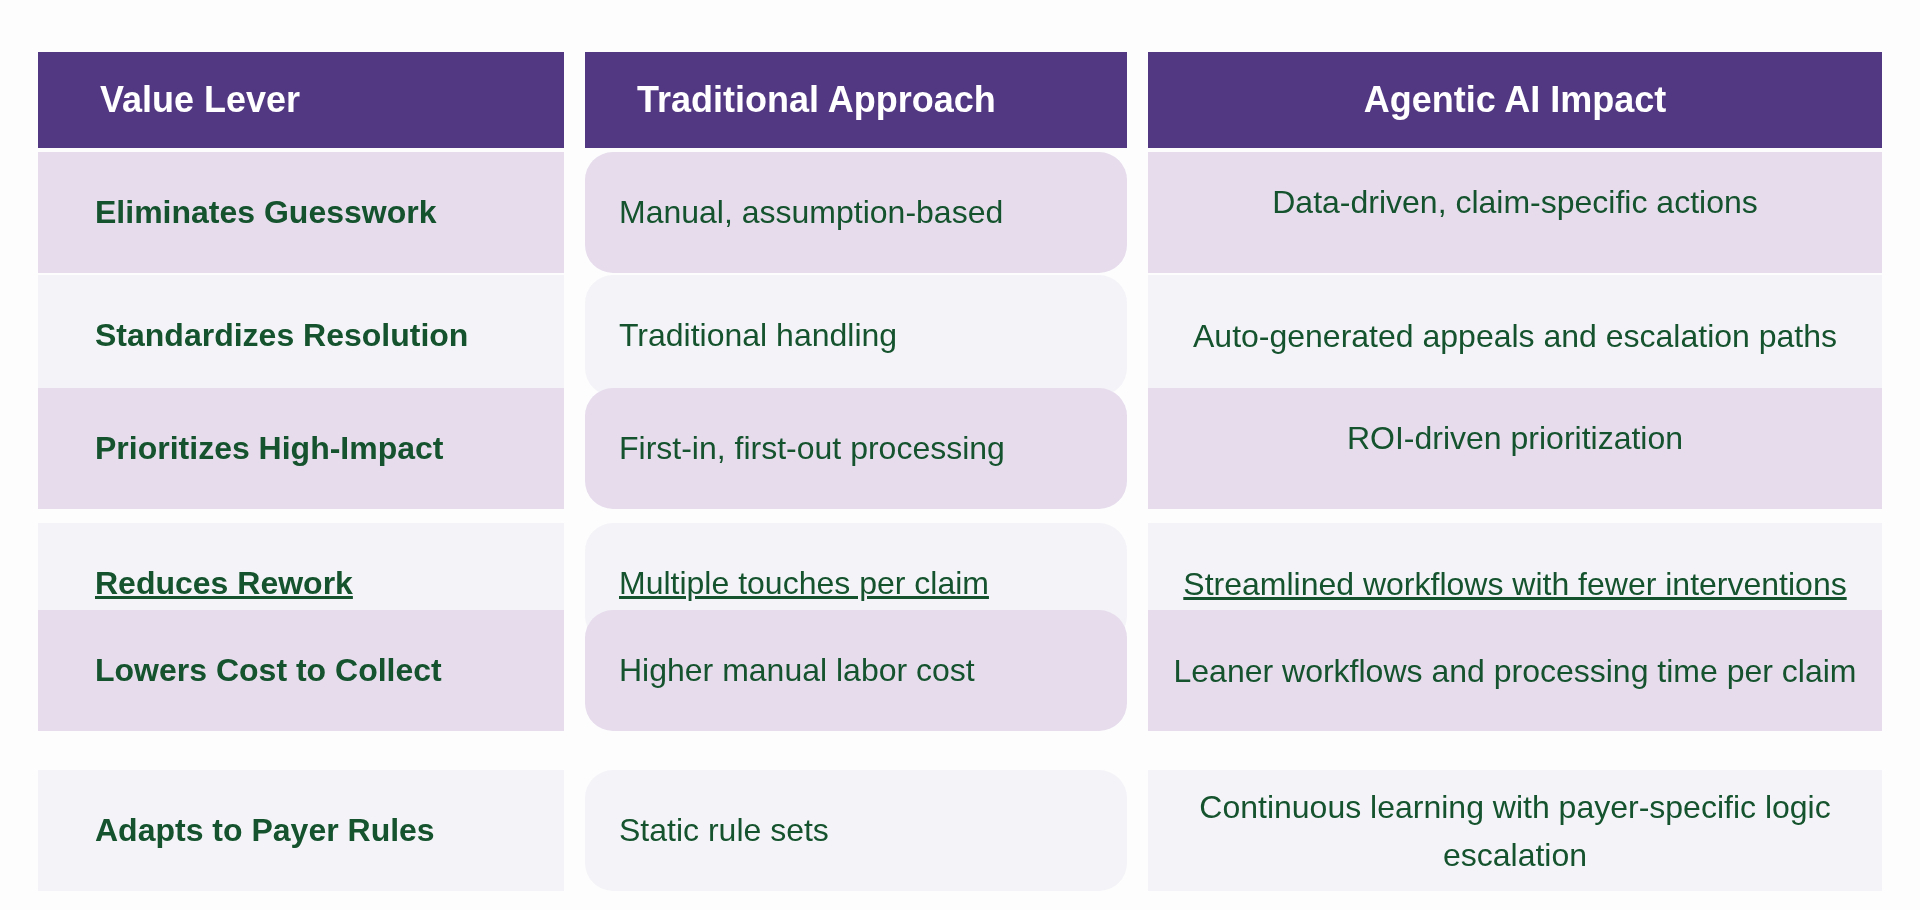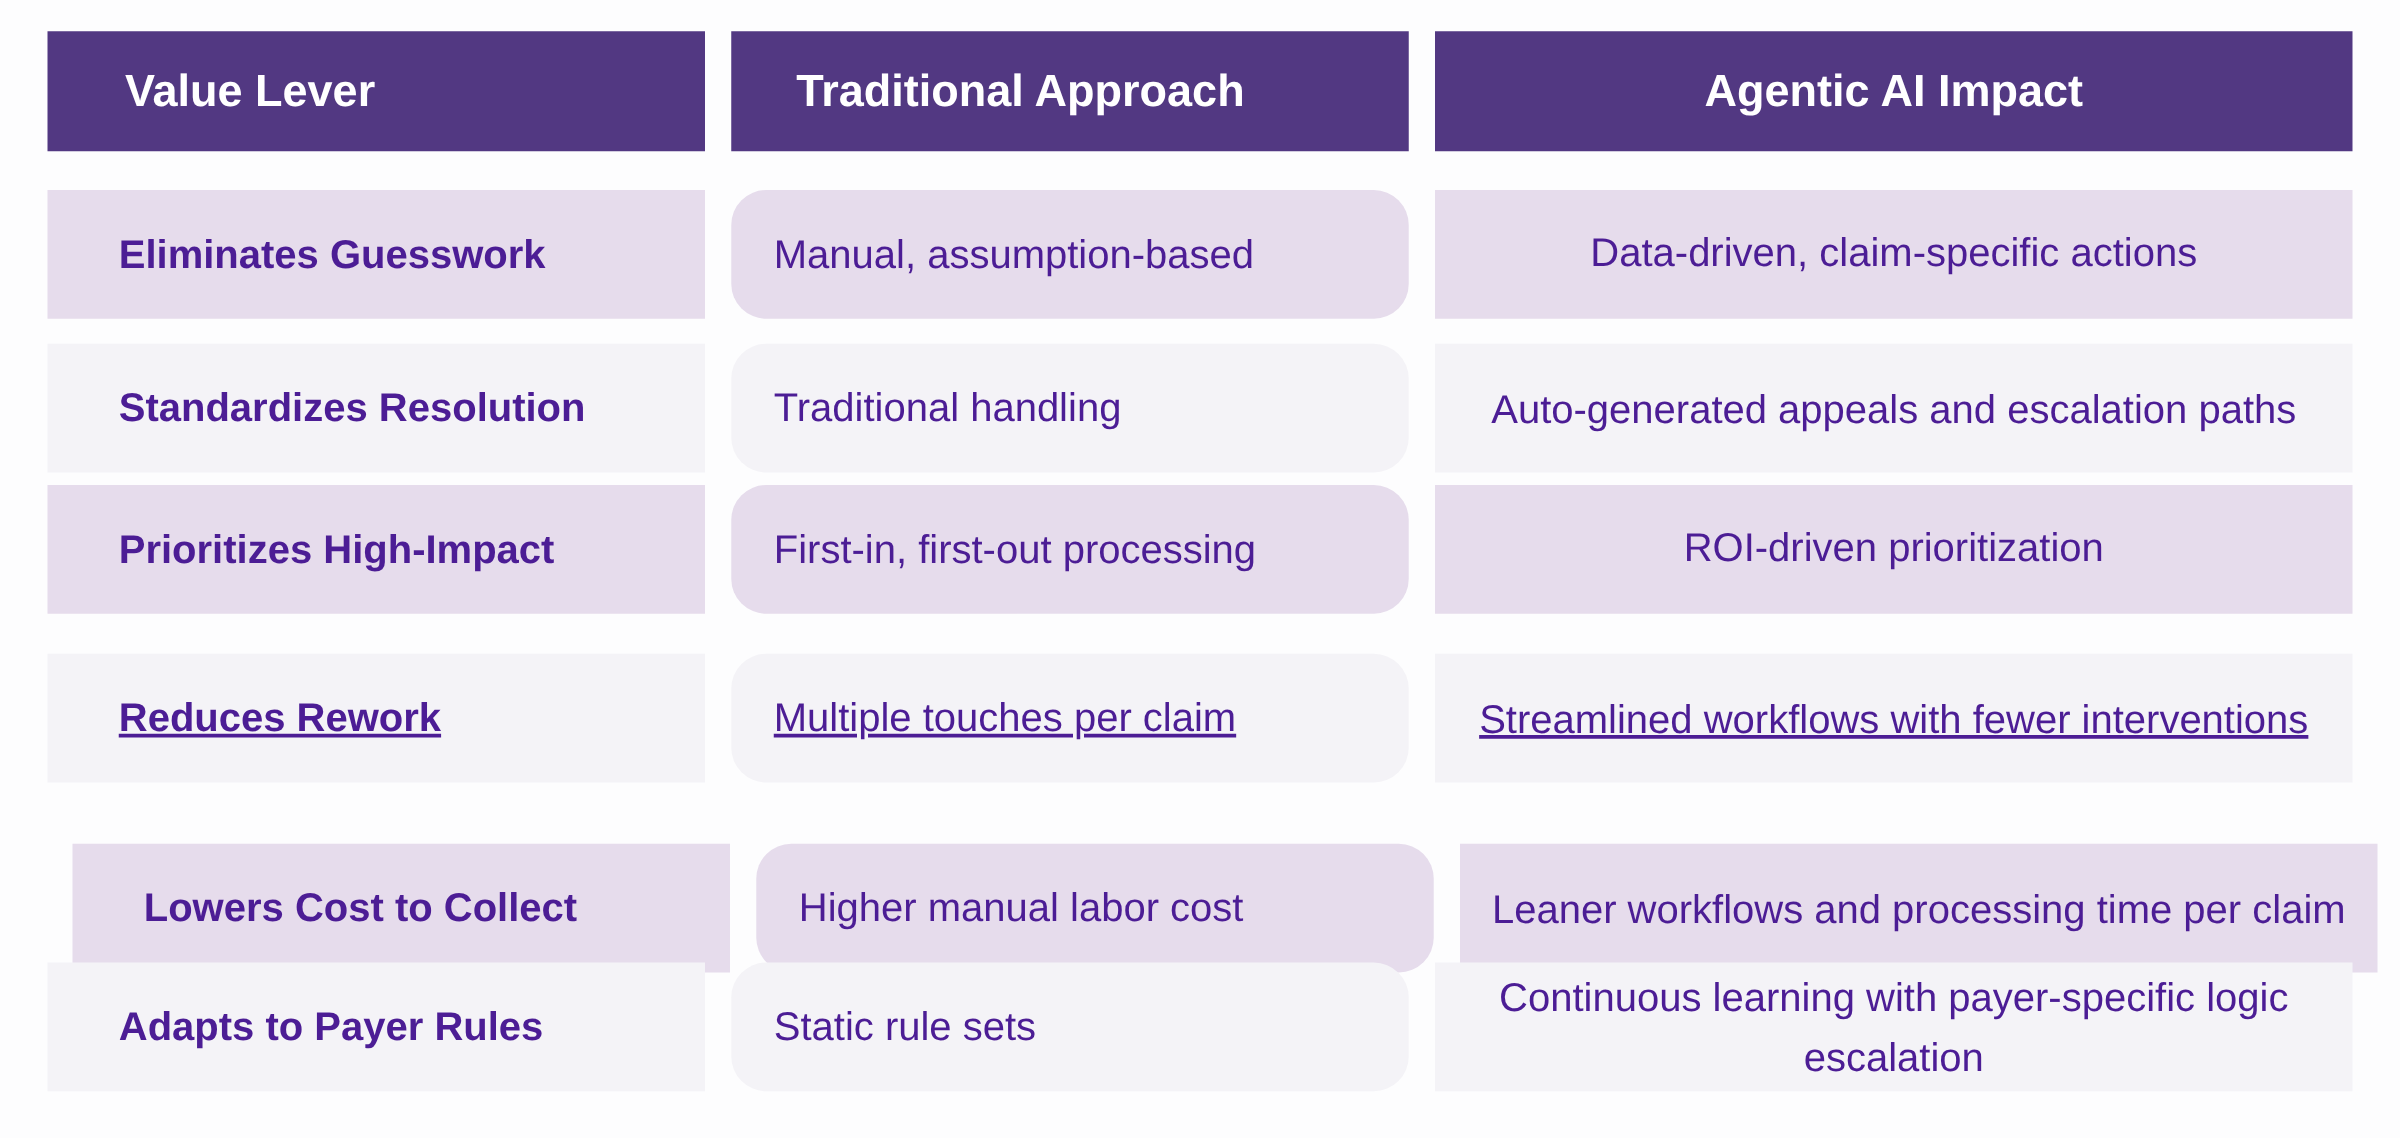--- a/index.html
+++ b/index.html
@@ -4,36 +4,36 @@
 <style>
   html, body { margin: 0; padding: 0; }
   body {
     width: 1920px; height: 910px; background: #fdfdfe; position: relative; overflow: hidden;
     font-family: "Liberation Sans", "DejaVu Sans", sans-serif;
   }
   .cell {
     position: absolute; box-sizing: border-box;
     display: flex; align-items: center;
   }
-  .hdr { background: #523882; color: #ffffff; font-weight: 700; font-size: 36px; height: 96px; top: 25px; }
+  .hdr { background: #523882; color: #ffffff; font-weight: 700; font-size: 36px; height: 96px; top: 52px; }
   .c1 { left: 38px; width: 526px; }
   .c2 { left: 585px; width: 542px; }
   .c3 { left: 1148px; width: 734px; }
   .hdr.c1 { padding-left: 62px; }
   .hdr.c2 { padding-left: 52px; }
   .hdr.c3 { justify-content: center; }
-  .row { height: 103px; color: #4c1d95; font-size: 32px; }
+  .row { height: 121px; color: #14532d; font-size: 32px; }
   .row.odd { background: #e6dcec; }
   .row.even { background: #f4f3f7; }
   .row.c1 { padding-left: 57px; font-weight: 700; }
   .row.c2 { padding-left: 34px; border-radius: 28px; }
   .row.c3 { justify-content: center; text-align: center; padding: 0 18px; line-height: 48px; }
   .row.c3.single { align-items: flex-start; padding-top: 26px; }
   .r1 { top: 152px; } .r2 { top: 275px; } .r3 { top: 388px; }
-  .r4 { top: 523px; text-decoration: underline; } .r5 { top: 675px; margin-left: 20px; } .r6 { top: 770px; }
+  .r4 { top: 523px; text-decoration: underline; } .r5 { top: 610px; } .r6 { top: 770px; }
 </style>
 </head>
 <body>
 
 <div>
   <div class="cell hdr c1">Value Lever</div>
   <div class="cell hdr c2">Traditional Approach</div>
   <div class="cell hdr c3">Agentic AI Impact</div>
 
   <div class="cell row odd c1 r1">Eliminates Guesswork</div>

